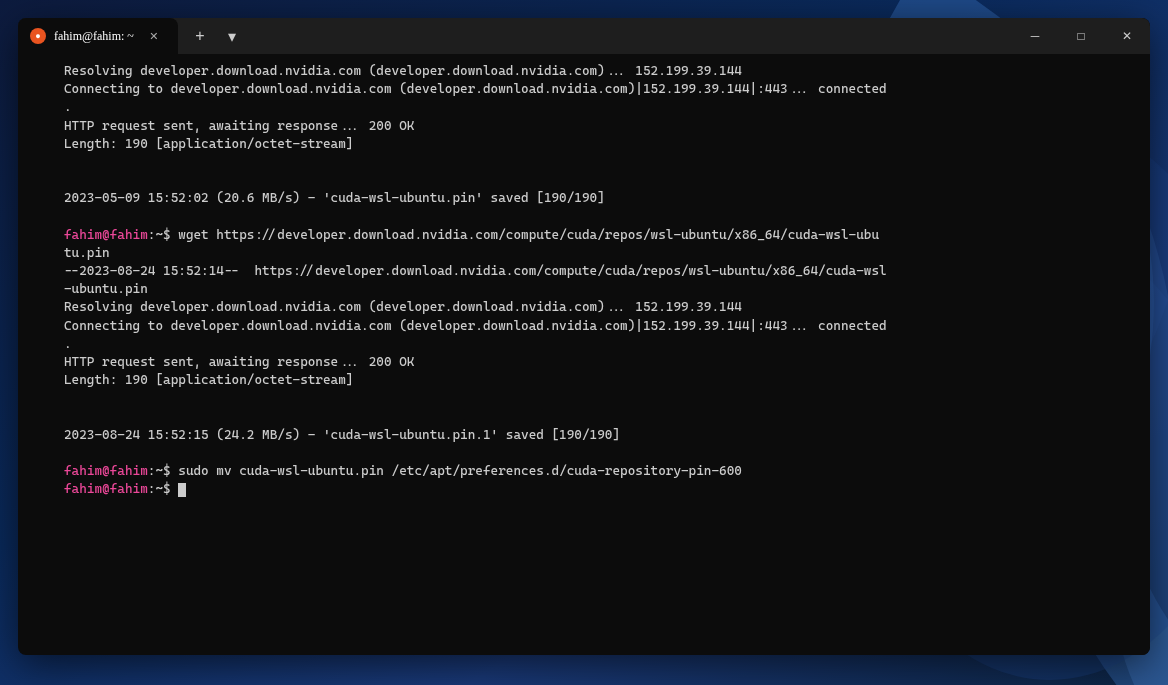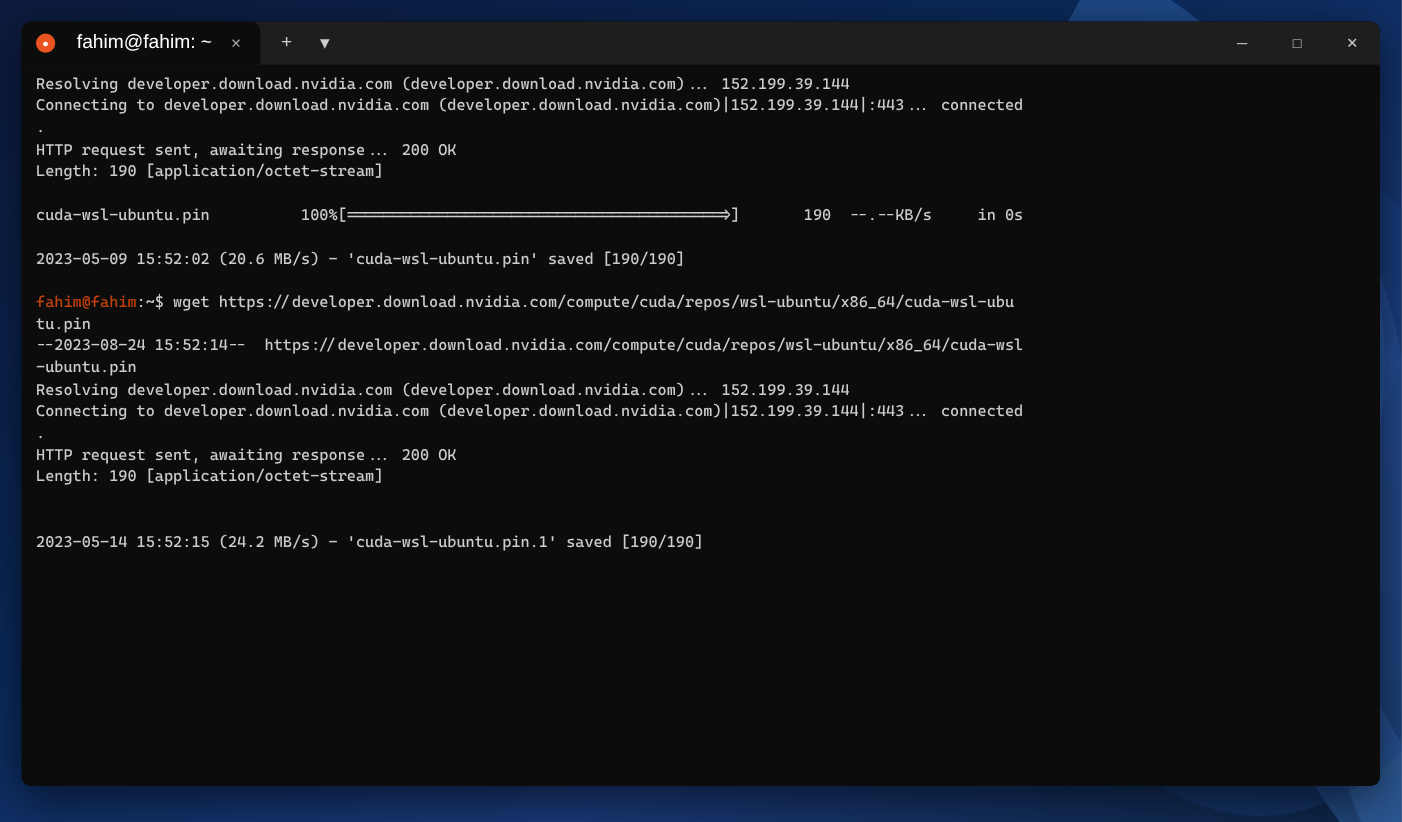--- a/index.html
+++ b/index.html
@@ -77,24 +77,23 @@
       display: flex;
       align-items: center;
       justify-content: center;
       font-size: 9px;
       color: white;
       font-weight: bold;
     }
 
     .tab-title {
       color: #ffffff;
-      font-size: 16px;
-      font-family: Liberation Sans, sans-serif;
+      font-size: 12px;
+      font-family: Liberation Serif, serif;
       white-space: nowrap;
-      margin-left: 10px;
     }
 
     .tab-close {
       width: 16px;
       height: 16px;
       border-radius: 50%;
       display: flex;
       align-items: center;
       justify-content: center;
       color: #aaa;
@@ -144,37 +143,38 @@
     
     .terminal-content {
       flex: 1;
       overflow-y: auto;
       padding: 8px 12px;
       font-family: 'Cascadia Code', 'Consolas', 'Courier New', monospace;
       font-size: 13px;
       line-height: 1.4;
       color: #cccccc;
       background: #0c0c0c;
+      margin-left: 34px;
     }
 
     .terminal-content::-webkit-scrollbar {
       width: 8px;
     }
     .terminal-content::-webkit-scrollbar-track {
       background: #1e1e1e;
     }
     .terminal-content::-webkit-scrollbar-thumb {
       background: #555;
       border-radius: 4px;
     }
 
     .line { white-space: pre-wrap; word-break: break-all; }
     .line.empty { height: 1.4em; }
 
-    .prompt-green { color: #c2410c; }
+    .prompt-green { color: #ec4899; }
     .cmd-text { color: #cccccc; }
 
     .cursor {
       display: inline-block;
       width: 8px;
       height: 14px;
       background: #cccccc;
       vertical-align: middle;
       animation: blink 1s step-end infinite;
     }
@@ -230,31 +230,32 @@
     </div>
   </div>
 
   <div class="terminal-content" id="terminal-output">
   <div class="line">Resolving developer.download.nvidia.com (developer.download.nvidia.com)... 152.199.39.144</div>
       <div class="line">Connecting to developer.download.nvidia.com (developer.download.nvidia.com)|152.199.39.144|:443... connected</div>
       <div class="line">.</div>
       <div class="line">HTTP request sent, awaiting response... 200 OK</div>
       <div class="line">Length: 190 [application/octet-stream]</div>
       <div class="line empty"></div>
-      <div class="line">cuda-wsl-ubuntu.pin          100%[=========================================&gt;]       190  --.--KB/s     in 0s</div>
       <div class="line empty"></div>
       <div class="line">2023-05-09 15:52:02 (20.6 MB/s) - 'cuda-wsl-ubuntu.pin' saved [190/190]</div>
       <div class="line empty"></div>
       <div class="line"><span class="prompt-green">fahim@fahim</span><span class="cmd-text">:~$ wget https://developer.download.nvidia.com/compute/cuda/repos/wsl-ubuntu/x86_64/cuda-wsl-ubu
 tu.pin</span></div>
       <div class="line">--2023-08-24 15:52:14--  https://developer.download.nvidia.com/compute/cuda/repos/wsl-ubuntu/x86_64/cuda-wsl
 -ubuntu.pin</div>
       <div class="line">Resolving developer.download.nvidia.com (developer.download.nvidia.com)... 152.199.39.144</div>
       <div class="line">Connecting to developer.download.nvidia.com (developer.download.nvidia.com)|152.199.39.144|:443... connected</div>
       <div class="line">.</div>
       <div class="line">HTTP request sent, awaiting response... 200 OK</div>
       <div class="line">Length: 190 [application/octet-stream]</div>
       <div class="line empty"></div>
       <div class="line empty"></div>
-      <div class="line">2023-05-14 15:52:15 (24.2 MB/s) - 'cuda-wsl-ubuntu.pin.1' saved [190/190]</div>
-      <div class="line empty"></div>
+      <div class="line">2023-08-24 15:52:15 (24.2 MB/s) - 'cuda-wsl-ubuntu.pin.1' saved [190/190]</div>
+      <div class="line empty"></div>
+      <div class="line"><span class="prompt-green">fahim@fahim</span><span class="cmd-text">:~$ sudo mv cuda-wsl-ubuntu.pin /etc/apt/preferences.d/cuda-repository-pin-600</span></div>
+      <div class="line"><span class="prompt-green">fahim@fahim</span><span class="cmd-text">:~$ </span><span class="cursor"></span></div>
     </div>
 </div>
 
 </body></html>

